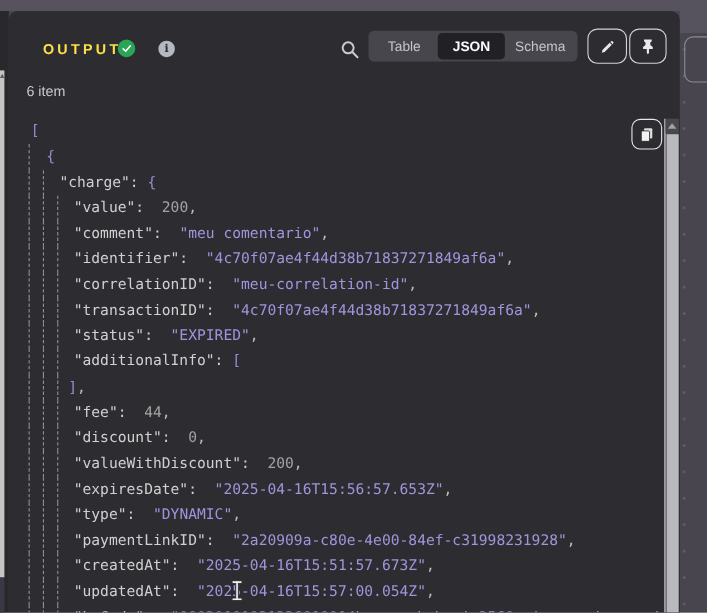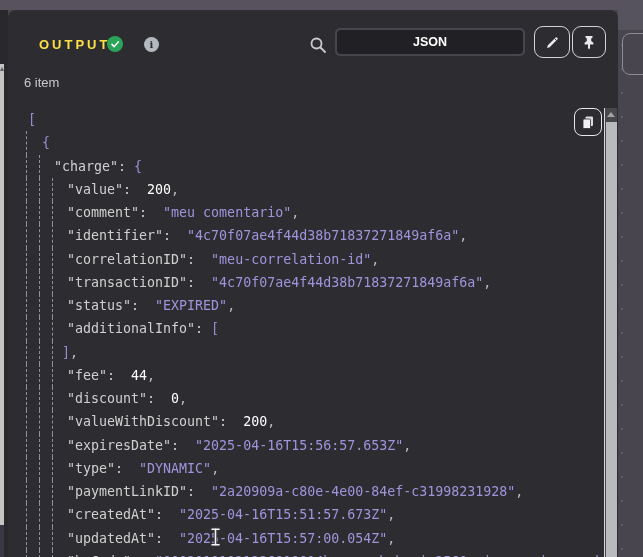--- a/index.html
+++ b/index.html
@@ -51,21 +51,21 @@
 
   .items-count { position:absolute; left:16px; top:65px; font-size:13px; color:#c9c9cb; }
 
   
   .code { position:absolute; left:0; top:98px; width:596px; height:449px; overflow:hidden;
     font-family:"DejaVu Sans Mono", monospace; font-size:13.3px; }
   .line { position:relative; height:23.25px; line-height:23.25px; white-space:pre; }
   .guide { position:absolute; top:0; bottom:0; width:0; border-left:1px dashed #8b91a0; }
   .tk-k { color:#d0d0d0; }
   .tk-s { color:#a094dc; }
-  .tk-n { color:#ffffff;margin-top:40px; }
+  .tk-n { color:#a3a3a3;margin-top:40px; }
   .tk-p { color:#9b89d4; }
   .tk-c { color:#bdbdbd; }
 
   .copy-btn { position:absolute; left:566px; top:98px; width:28px; height:28px;
     border:1.5px solid #e8e8ea; border-radius:8px; background:#2d2d31;
     display:flex; align-items:center; justify-content:center; cursor:pointer; z-index:3; }
 
   
   .vscroll { position:absolute; left:596px; top:98px; width:13px; height:449px;
     border-left:1px solid #d9d9d9; background:#46464a; z-index:2; }
@@ -107,21 +107,23 @@
     <div class="info-badge">i</div>
 
     <div class="search-btn">
       <svg width="18" height="18" viewBox="0 0 18 18">
         <circle cx="7.5" cy="7.5" r="5" fill="none" stroke="#cbccce" stroke-width="1.8"></circle>
         <line x1="11.5" y1="11.5" x2="16" y2="16" stroke="#cbccce" stroke-width="1.8" stroke-linecap="round"></line>
       </svg>
     </div>
 
     <div class="tabs">
+        <div class="tab">Table</div>
         <div class="tab active">JSON</div>
+        <div class="tab">Schema</div>
       </div>
 
     <div class="icon-btn edit-btn">
       <svg width="15" height="15" viewBox="0 0 16 16">
         <path d="M2.2 13.8 L3 11 L11.4 2.6 Q12 2 12.7 2.7 L13.3 3.3 Q14 4 13.4 4.6 L5 13 Z" fill="#e9e9eb"></path>
         <line x1="10.2" y1="3.8" x2="12.2" y2="5.8" stroke="#2d2d31" stroke-width="1"></line>
       </svg>
     </div>
 
     <div class="icon-btn pin-btn">

